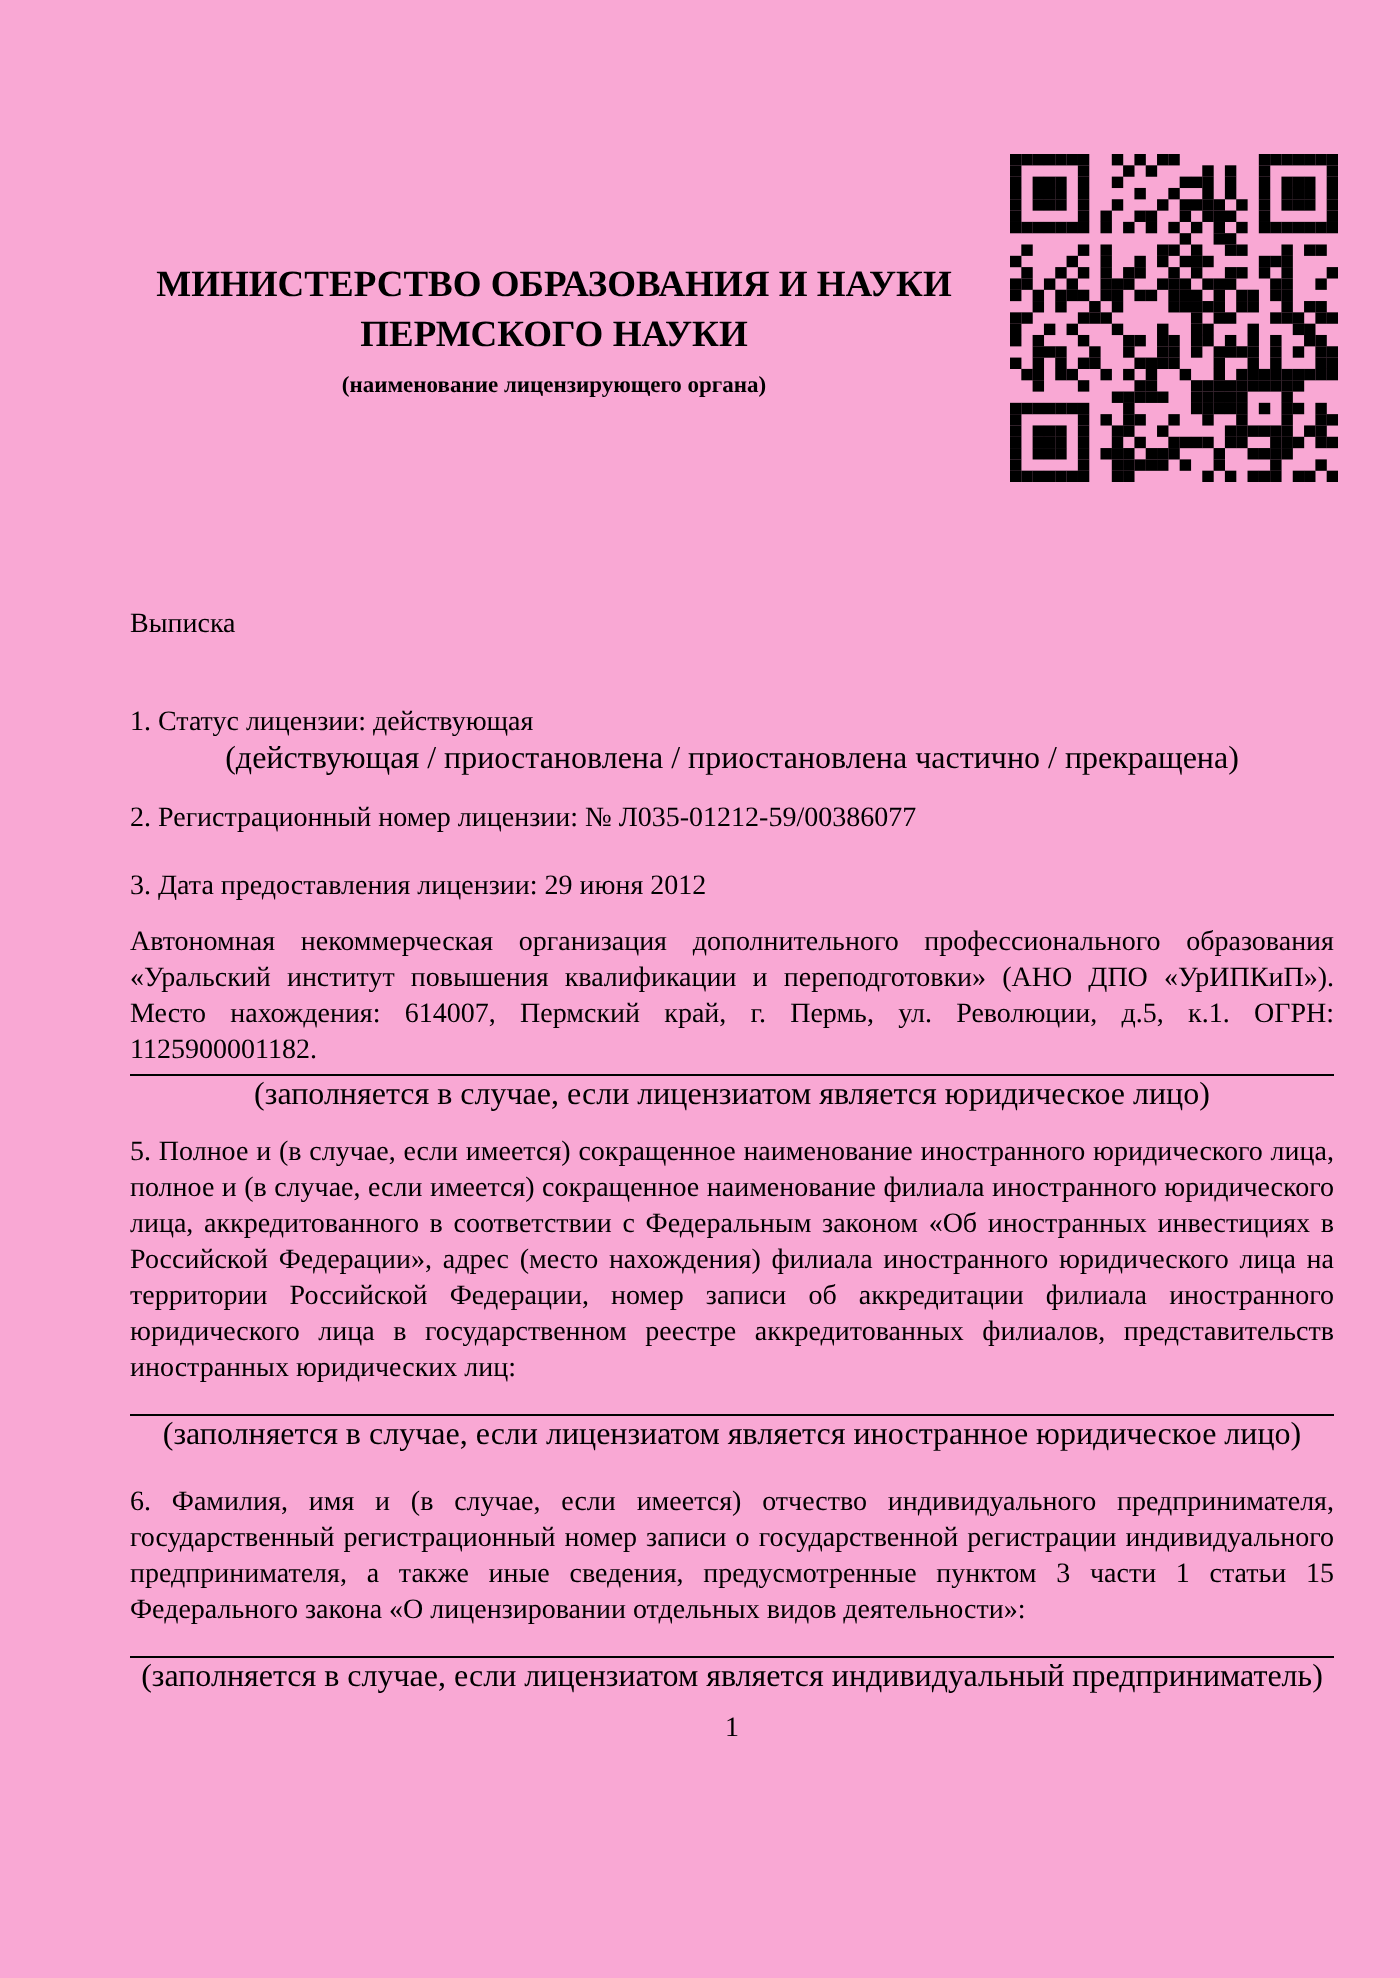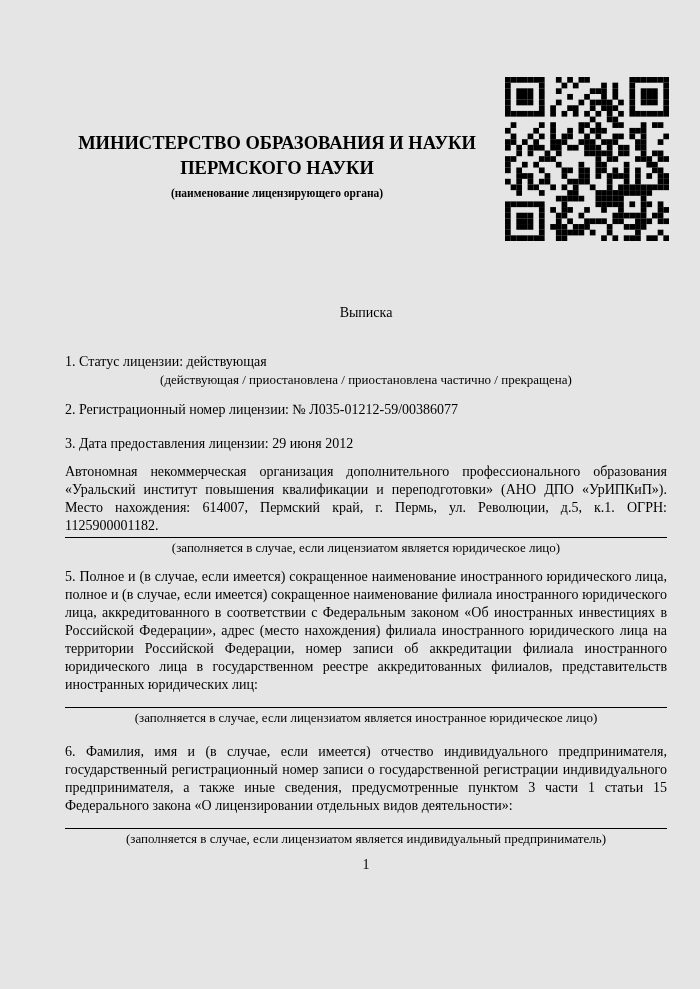--- a/index.html
+++ b/index.html
@@ -4,21 +4,21 @@
 <style>
   html, body {
     margin: 0;
     padding: 0;
     background: #ffffff;
   }
   .page {
     position: relative;
     width: 700px;
     height: 989px;
-    background: #e5e5e5;
+    background: #f9a8d4;
     color: #000000;
     font-family: "Liberation Serif", "DejaVu Serif", serif;
     font-size: 14px;
     overflow: hidden;
   }
   .qr {
     position: absolute;
     left: 505px;
     top: 77px;
   }
@@ -36,35 +36,35 @@
     font-weight: bold;
     font-size: 11.5px;
     line-height: 14px;
     margin-top: 5px;
   }
   .main {
     padding: 0 33px 0 65px; 
   }
   .doc-title {
     padding-top: 303px;
-    text-align: center;
+    text-align: left;
     line-height: 20px;
   }
   .item { line-height: 18px; font-family: Liberation Serif, serif; }
   .just {
     margin: 0;
     text-align: justify;
     line-height: 18px;
   }
   .rule {
     height: 0;
     border-top: 1.6px solid #000000;
   }
   .caption {
-    font-size: 13px;
+    font-size: 16px;
     line-height: 15px;
     text-align: center;
     margin-top: 2px;
   }
   .spacer { height: 13px; }
   .i1 { margin-top: 30px; }
   .i1 .caption { margin-top: 1px; }
   .i2 { margin-top: 14px; }
   .i3 { margin-top: 16px; }
   .i4 { margin-top: 10px; }

